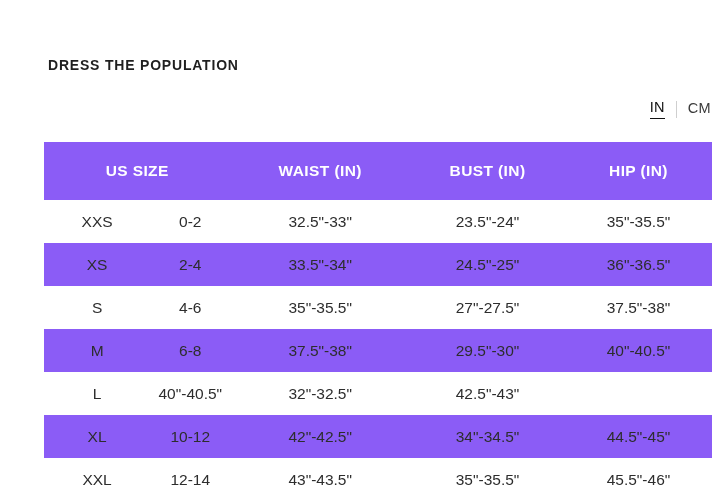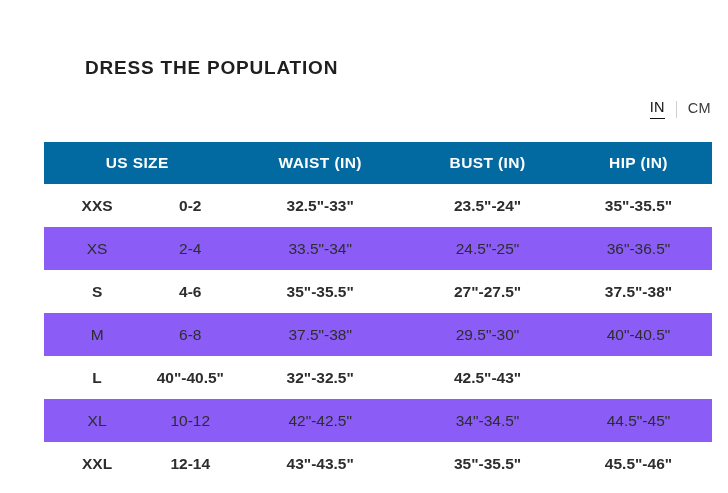--- a/index.html
+++ b/index.html
@@ -12,26 +12,25 @@
     position: relative;
     width: 728px;
     height: 493px;
     background: #ffffff;
     overflow: hidden;
   }
   .brand-title {
     position: absolute;
     left: 48px;
     top: 57px;
-    font-size: 19px;
+    font-size: 14px;
     font-weight: bold;
     letter-spacing: 0.8px;
     color: #1f1f1f;
     white-space: nowrap;
-    margin-left: 37px;
   }
   .unit-toggle {
     position: absolute;
     top: 99px;
     right: 17px;
     display: flex;
     align-items: center;
     gap: 11px;
     font-size: 14.5px;
   }
@@ -62,35 +61,35 @@
     top: 142px;
     width: 668px;
   }
   .t-row {
     display: grid;
     grid-template-columns: 15.9% 12% 26.9% 23.2% 22%;
     align-items: center;
     height: 43px;
   }
   .t-row.header {
-    background: #0369a1;
+    background: #8b5cf6;
     color: #ffffff;
-    height: 42px;
+    height: 58px;
     font-weight: bold;
     font-size: 16.5px;
     letter-spacing: 0.4px;
   }
   .t-row.header .cell.span2 { grid-column: 1 / span 2; }
   .cell {
     text-align: center;
     font-size: 15.5px;
     white-space: nowrap;
   }
   .t-row.stripe { background: #8b5cf6; }
-  .t-row.plain { background: #ffffff; font-weight: bold; }
+  .t-row.plain { background: #ffffff; }
 </style>
 </head>
 <body>
 
 <div class="screen">
 
   <div class="brand-title">DRESS THE POPULATION</div>
 
   <div class="unit-toggle">
     <button class="unit-btn active">IN</button>

